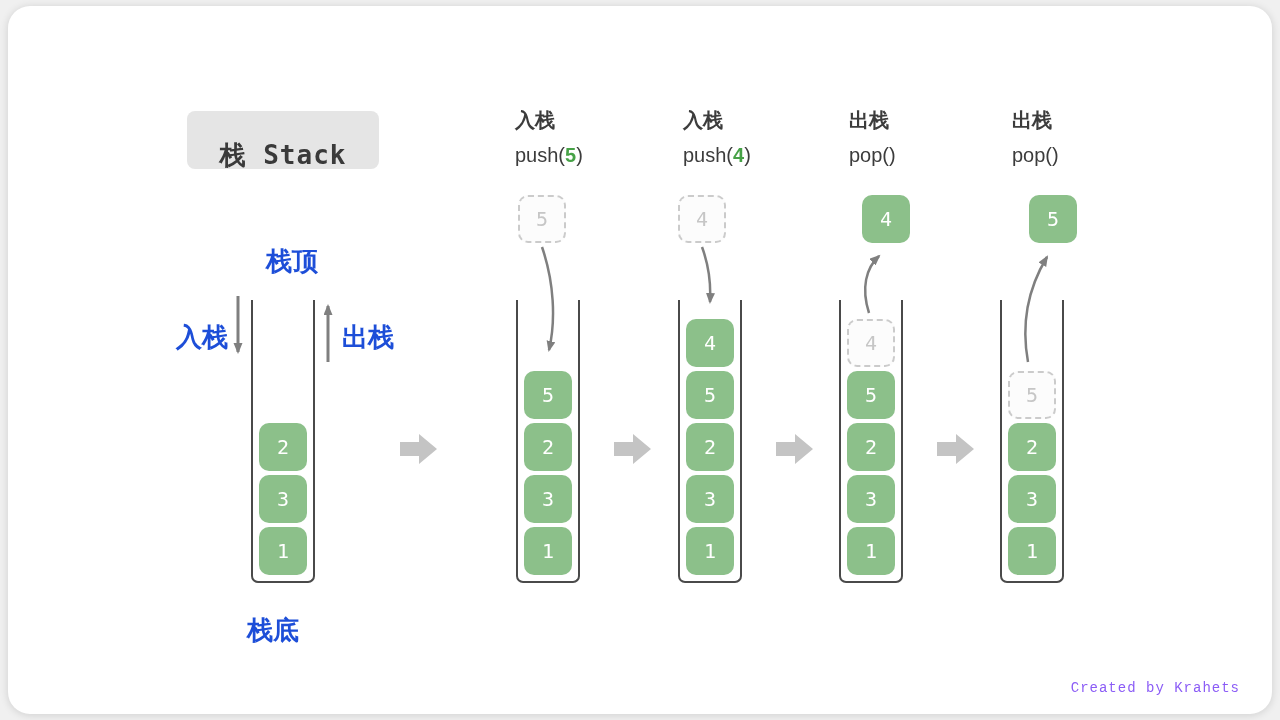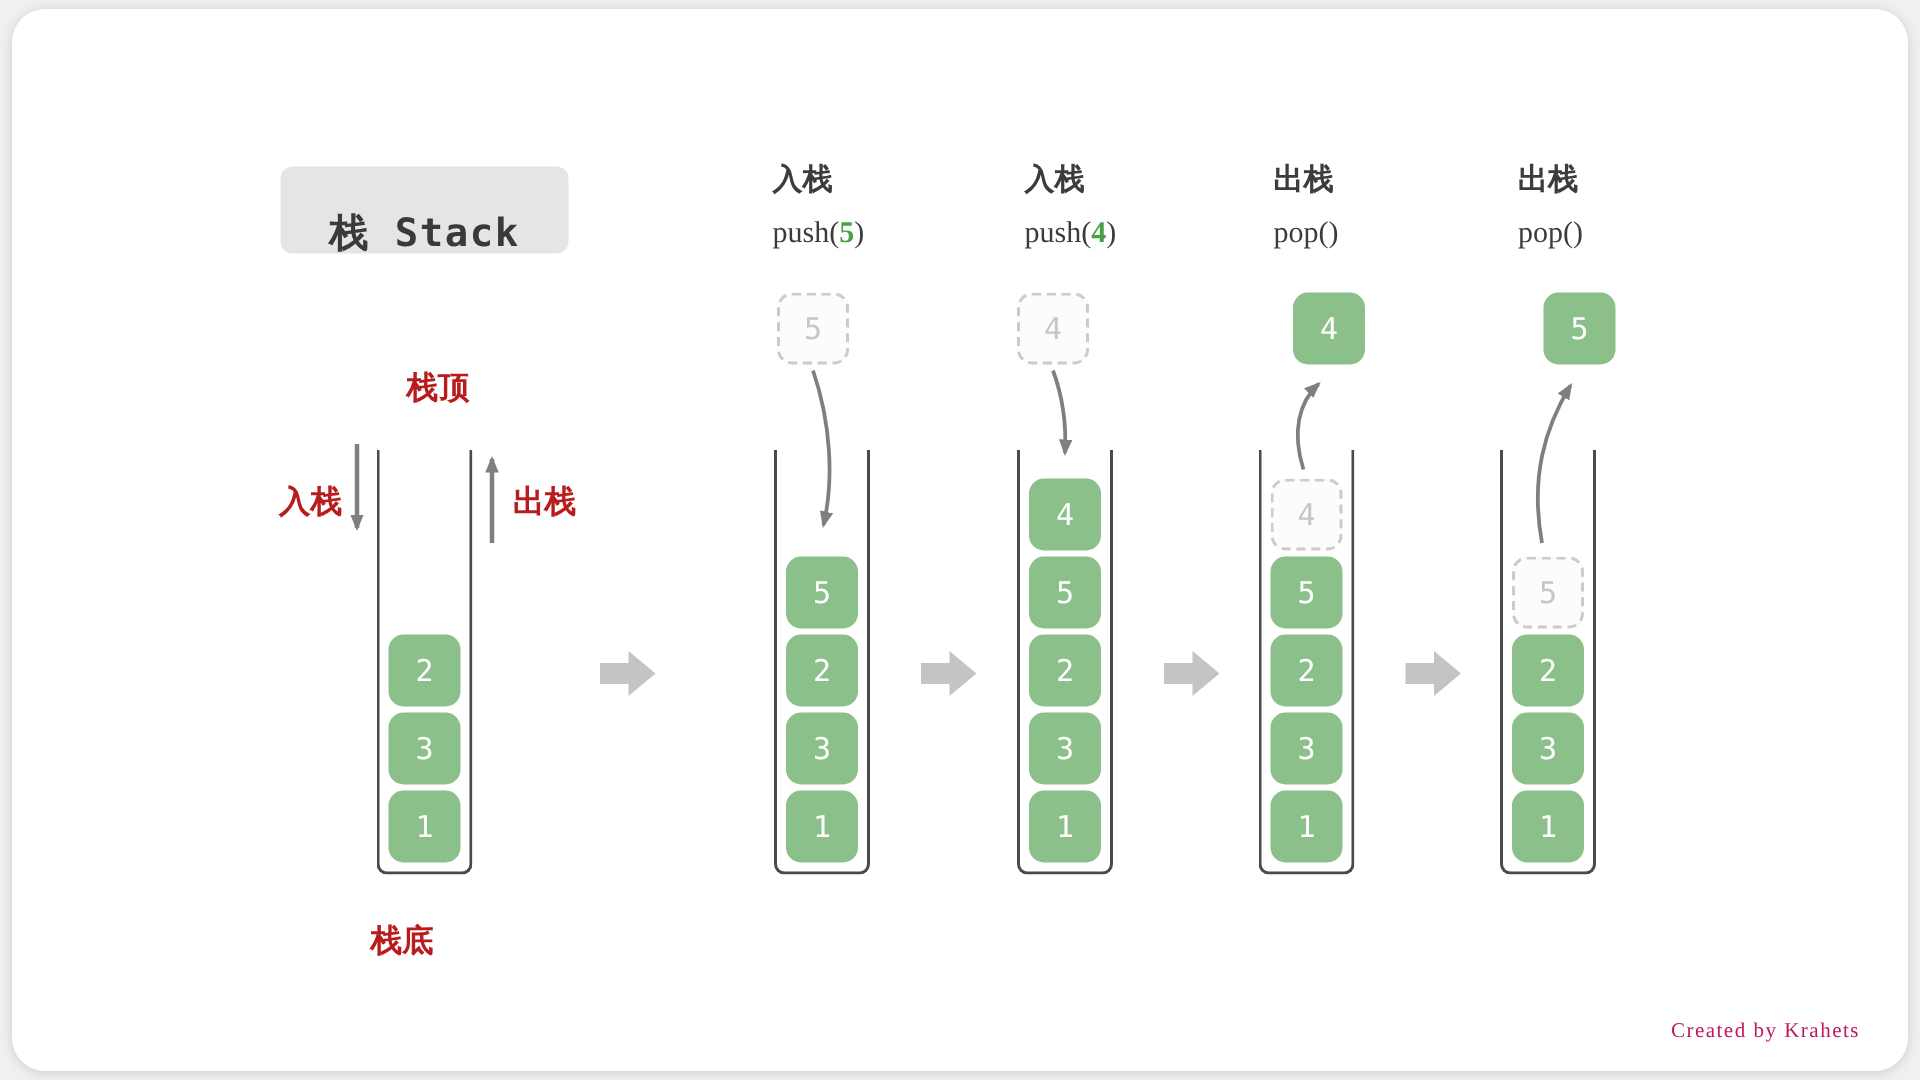--- a/index.html
+++ b/index.html
@@ -13,21 +13,21 @@
   
   .title-box { position:absolute; left:187px; top:111px; width:192px; height:58px;
                background:#e5e5e5; border-radius:8px; display:flex; align-items:center;
                justify-content:center; }
   .title-box span { font-family:"DejaVu Sans Mono", monospace; font-weight:bold;
                     font-size:26px; color:#3a3a3a; letter-spacing:1px;margin-top:30px; }
 
   
   .col-header { position:absolute; top:106px; }
   .hdr-cn   { font-size:20px; font-weight:600; color:#3c3c3c; line-height:28px; }
-  .hdr-code { font-family:Liberation Serif, serif; font-size:20px; color:#3c3c3c;
+  .hdr-code { font-family:Liberation Sans, sans-serif; font-size:20px; color:#3c3c3c;
               line-height:28px; margin-top:7px; }
   .hdr-code .arg { color:#47a247; font-weight:bold; }
 
   
   .topbox { position:absolute; top:195px; width:48px; height:48px; border-radius:10px;
             display:flex; align-items:center; justify-content:center;
             font-family:"DejaVu Sans Mono", monospace; font-size:20px; }
   .topbox.ghost { background:#fcfcfc; border:2px dashed #cbcbcb; color:#c6c6c6; }
   .topbox.solid { background:#8cc08a; color:#ffffff; }
 
@@ -36,33 +36,33 @@
            border-left:2px solid #4a4a4a; border-right:2px solid #4a4a4a;
            border-bottom:2px solid #4a4a4a; border-radius:0 0 7px 7px;
            display:flex; flex-direction:column; justify-content:flex-end;
            align-items:center; gap:4px; padding-bottom:6px; }
   .cell { flex:none; width:48px; height:48px; border-radius:10px; background:#8cc08a;
           color:#ffffff; display:flex; align-items:center; justify-content:center;
           font-family:"DejaVu Sans Mono", monospace; font-size:20px; }
   .cell.ghost { background:#fcfcfc; border:2px dashed #cbcbcb; color:#c6c6c6; }
 
   
-  .cn-label { position:absolute; font-size:21px; font-weight:bold; color:#b91c1c; }
+  .cn-label { position:absolute; font-size:26px; font-weight:bold; color:#1d4ed8; }
   .lbl-stack-top    { left:247px; top:244px; width:90px; text-align:center; }
   .lbl-stack-bottom { left:247px; top:613px; width:90px; text-align:left; }
   .lbl-push { left:150px; top:320px; width:78px; text-align:right; }
   .lbl-pop  { left:342px; top:320px; width:78px; text-align:left; }
 
   
   svg.arrows { position:absolute; left:0; top:0; width:1280px; height:720px;
                pointer-events:none; }
 
   .watermark { position:absolute; right:40px; bottom:24px;
-               font-family:Liberation Serif, serif; font-size:14px;
-               color:#be185d; letter-spacing:1px; }
+               font-family:Liberation Mono, monospace; font-size:14px;
+               color:#8b5cf6; letter-spacing:1px; }
 </style>
 </head>
 <body>
 
 <div class="canvas">
   <div class="card"></div>
 
   <div class="title-box">
     <span>栈 Stack</span>
   </div>

